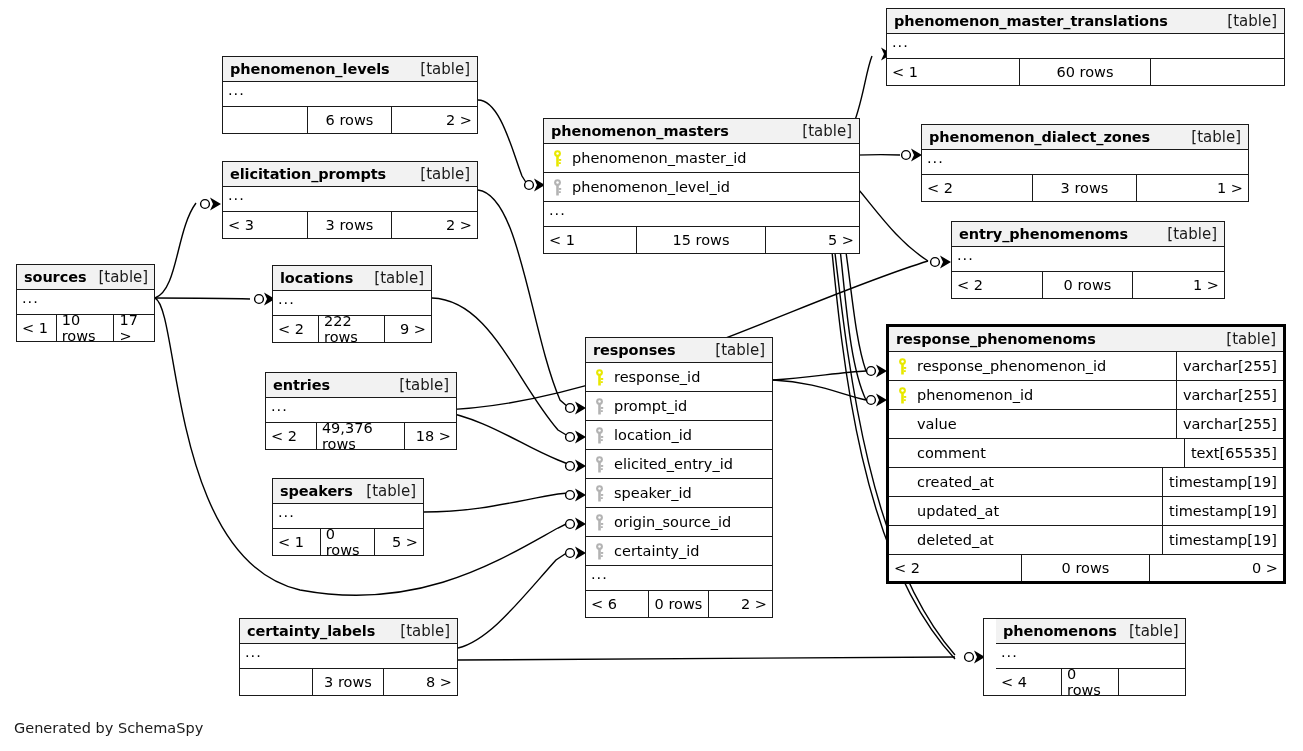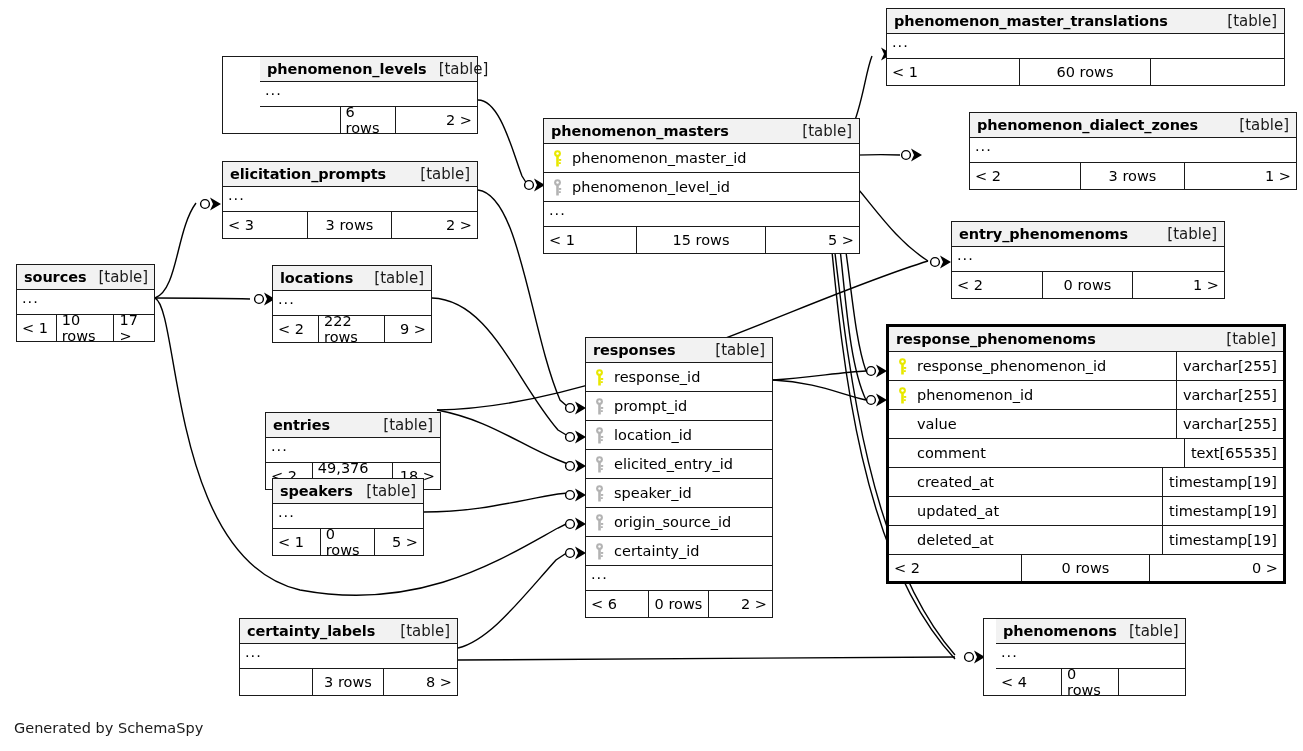--- a/index.html
+++ b/index.html
@@ -240,21 +240,21 @@
         </div>
         <div class="ellipsis-row">
           <span>...</span>
         </div>
         <div class="foot-row">
           <span class="foot-cell foot-left" style="width:133px">&lt; 1</span>
           <span class="foot-cell foot-mid" style="flex:1 1 auto">60 rows</span>
           <span class="foot-cell foot-right" style="width:133px"></span>
         </div>
       </div>
-      <div class="tbl" style="left: 921px; top: 112px; width: 328px; margin-left: 48px;">
+      <div class="tbl" style="left: 921px; top: 124px; width: 328px;">
         <div class="tbl-head">
           <span class="tbl-name">phenomenon_dialect_zones</span>
           <span class="tbl-tag">[table]</span>
         </div>
         <div class="ellipsis-row">
           <span>...</span>
         </div>
         <div class="foot-row">
           <span class="foot-cell foot-left" style="width:111px">&lt; 2</span>
           <span class="foot-cell foot-mid" style="flex:1 1 auto">3 rows</span>
@@ -344,21 +344,21 @@
         </div>
         <div class="ellipsis-row">
           <span>...</span>
         </div>
         <div class="foot-row">
           <span class="foot-cell foot-left" style="width:68px">&lt; 4</span>
           <span class="foot-cell foot-mid" style="flex:1 1 auto">0 rows</span>
           <span class="foot-cell foot-right" style="width:68px"></span>
         </div>
       </div>
-      <div class="tbl" style="left: 222px; top: 56px; width: 256px; padding-left: 37px;">
+      <div class="tbl" style="left: 222px; top: 56px; width: 256px;">
         <div class="tbl-head">
           <span class="tbl-name">phenomenon_levels</span>
           <span class="tbl-tag">[table]</span>
         </div>
         <div class="ellipsis-row">
           <span>...</span>
         </div>
         <div class="foot-row">
           <span class="foot-cell foot-left" style="width:85px"></span>
           <span class="foot-cell foot-mid" style="flex:1 1 auto">6 rows</span>
@@ -438,21 +438,21 @@
         </div>
         <div class="ellipsis-row">
           <span>...</span>
         </div>
         <div class="foot-row">
           <span class="foot-cell foot-left" style="width:53px">&lt; 2</span>
           <span class="foot-cell foot-mid" style="flex:1 1 auto">222 rows</span>
           <span class="foot-cell foot-right" style="width:53px">9 &gt;</span>
         </div>
       </div>
-      <div class="tbl" style="left: 265px; top: 372px; width: 176px; margin-top: 40px;">
+      <div class="tbl" style="left: 265px; top: 372px; width: 192px;">
         <div class="tbl-head">
           <span class="tbl-name">entries</span>
           <span class="tbl-tag">[table]</span>
         </div>
         <div class="ellipsis-row">
           <span>...</span>
         </div>
         <div class="foot-row">
           <span class="foot-cell foot-left" style="width:57px">&lt; 2</span>
           <span class="foot-cell foot-mid" style="flex:1 1 auto">49,376 rows</span>

